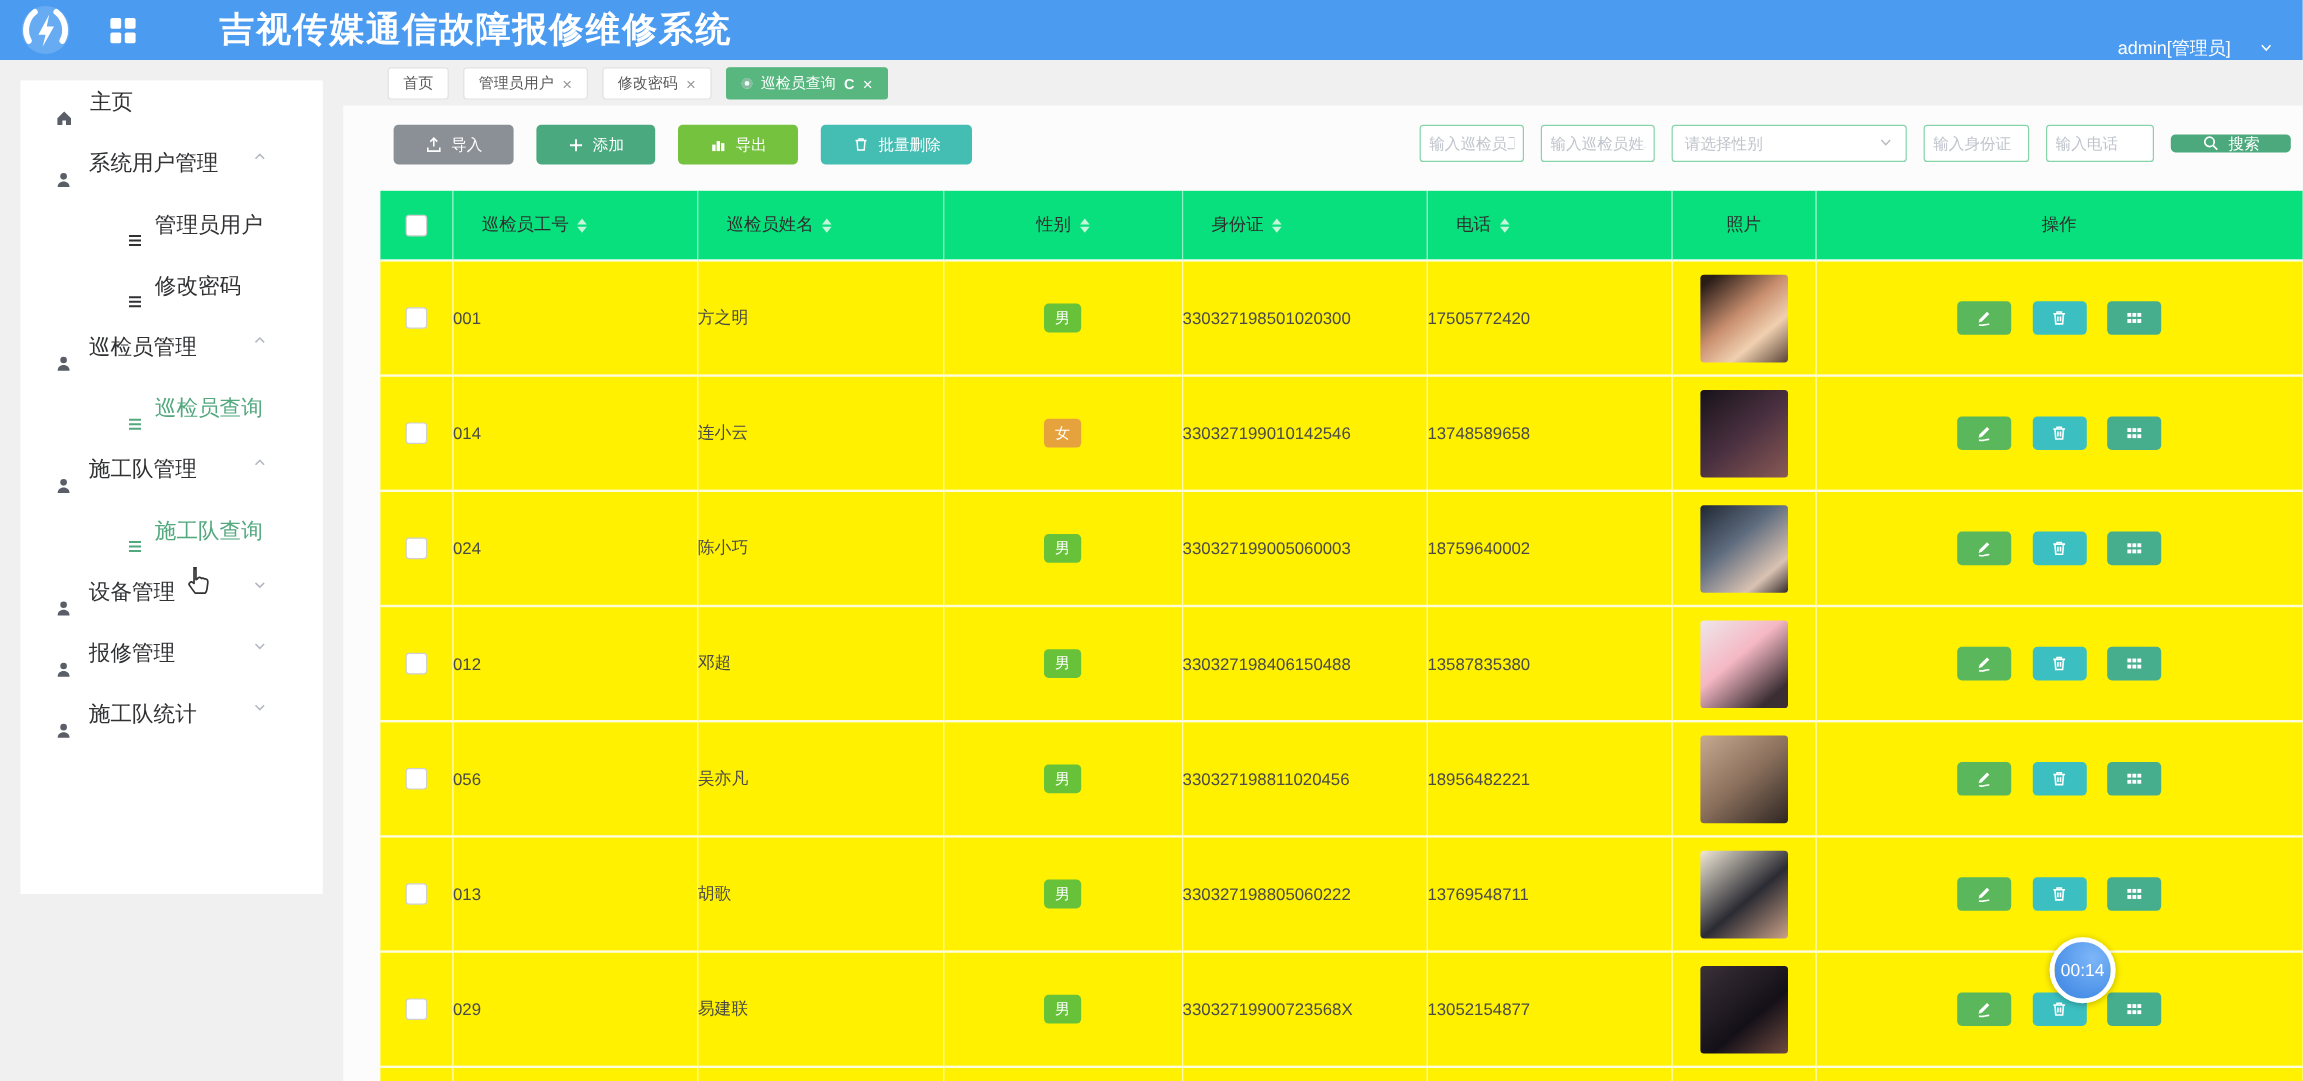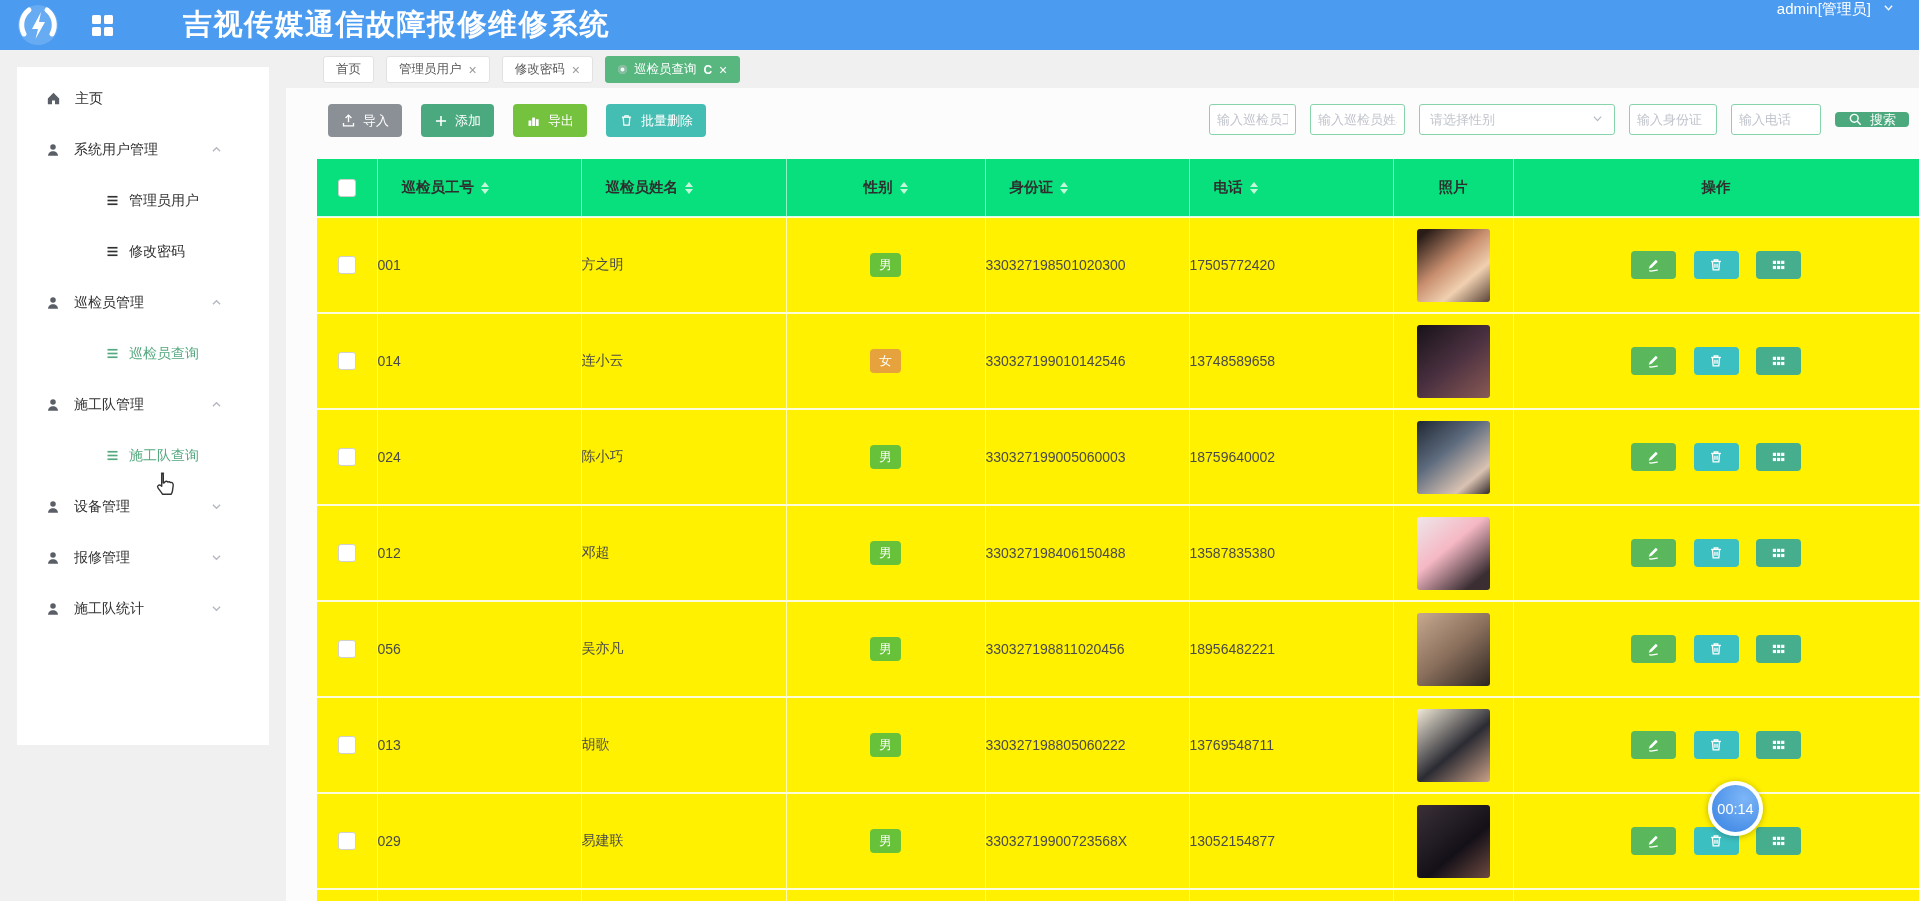--- a/index.html
+++ b/index.html
@@ -7,57 +7,57 @@
     position:relative;width:1919px;height:901px;overflow:hidden;
     background:#f0f0f0;font-family:"Liberation Sans","DejaVu Sans",sans-serif;
     -webkit-font-smoothing:antialiased;
   }
   
   .top-header{position:absolute;top:0;left:0;width:100%;height:50px;background:var(--header-bg,#4b9bf0);display:flex;align-items:center;z-index:5}
   .logo{margin-left:16px;width:44px;height:44px;display:flex;align-items:center;cursor:pointer}
   .apps{margin-left:32px;display:grid;grid-template-columns:9px 9px;grid-gap:3px;cursor:pointer}
   .apps i{width:9px;height:9px;background:#fff;border-radius:1.5px;display:block}
   .app-title{margin-left:70px;font-size:29px;font-weight:bold;color:#fff;letter-spacing:1.5px;white-space:nowrap}
-  .user-menu{position:absolute;right:24px;top:0;height:50px;display:flex;align-items:flex-start;gap:11px;color:#fff;font-size:15px;cursor:pointer}
+  .user-menu{position:absolute;right:24px;top:0;height:50px;display:flex;align-items:flex-end;gap:23px;color:#fff;font-size:15px;cursor:pointer}
   
   .sidebar{position:absolute;left:17px;top:67px;width:252px;height:678px;background:#fff;padding-top:6px;box-sizing:border-box;z-index:2}
-  .menu-item{height:51px;display:flex;align-items:center;font-size:14px;color:#303133;cursor:pointer;position:relative}
+  .menu-item{height:51px;display:flex;font-size:18px;color:#303133;cursor:pointer;position:relative}
   .menu-item .mi-icon{margin-left:28px;display:flex;align-items:center}
   .menu-item.level2 .mi-icon{margin-left:88px}
   .mi-label{margin-left:13px;white-space:nowrap}
   .menu-item.level2 .mi-label{margin-left:9px}
   .mi-chevron{position:absolute;right:46px;display:flex;align-items:center}
   .menu-item.active{color:var(--active-green,#53a87e)}
   
   .content-card{position:absolute;left:286px;top:88px;right:0;bottom:0;background:#fcfcfc;z-index:1}
   
   .tab-bar{position:absolute;left:323px;top:56px;height:27px;display:flex;gap:12px;z-index:3}
   .tab{display:flex;align-items:center;gap:7px;padding:0 12px;background:#fff;border:1px solid #e2e2e2;border-radius:3px;font-size:12.5px;color:#595959;cursor:pointer;white-space:nowrap}
   .tab.active{background:var(--tab-active-bg,#57b77f);border-color:var(--tab-active-bg,#57b77f);color:#fff}
   .tab-dot{width:9px;height:9px;border-radius:50%;background:#eafff3;box-shadow:inset 0 0 0 2.5px rgba(40,120,80,.5)}
   .tab-refresh{font-size:12px;font-weight:bold}
   .tab-close{font-size:14px;color:#9a9a9a;line-height:1}
   .tab.active .tab-close{color:#fff}
   
   .toolbar{position:absolute;left:328px;top:104px;display:flex;gap:19px;height:33px;z-index:3}
-  .btn{display:inline-flex;align-items:center;gap:7px;padding:0 13px;border:none;border-radius:4px;color:#fff;font-size:13px;cursor:pointer;font-family:inherit;white-space:nowrap}
+  .btn{display:inline-flex;align-items:center;gap:7px;padding:0 26px;border:none;border-radius:4px;color:#fff;font-size:13px;cursor:pointer;font-family:inherit;white-space:nowrap}
   .btn.import{background:var(--import-btn,#8b9096)}
   .btn.add{background:var(--add-btn,#4aa97f)}
   .btn.export{background:var(--export-btn,#74c23d)}
   .btn.batch{background:var(--batch-delete-btn,#44bdb2)}
   
   .filters{position:absolute;right:10px;top:104px;display:flex;gap:14px;height:31px;align-items:center;z-index:3}
   .f-input{height:31px;border:1px solid #86d4aa;border-radius:3px;background:#fff;padding:0 7px;font-size:13px;color:#333;font-family:inherit;box-sizing:border-box;outline:none}
   .f-input::placeholder{color:#c0c4cc}
   .w1{width:87px}.w2{width:95px}.w4{width:88px}.w5{width:90px}
   .f-select{width:196px;height:31px;display:flex;align-items:center;justify-content:space-between;padding:0 10px;color:#c0c4cc;font-size:13px;border:1px solid #86d4aa;border-radius:3px;background:#fff;box-sizing:border-box;cursor:pointer}
   .btn.search{background:var(--search-btn,#4ba97d);height:15px}
   
   table.grid{position:absolute;left:317px;top:159px;width:1602px;border-collapse:collapse;table-layout:fixed;z-index:2}
-  table.grid th{background:var(--table-header-bg,#07e07c);height:55px;font-size:14.5px;color:#2e2e2e;font-weight:bold;border-right:1px solid rgba(255,255,255,.55);border-bottom:2px solid rgba(255,255,255,.85)}
+  table.grid th{background:var(--table-header-bg,#07e07c);height:55px;font-size:14.5px;color:#2e2e2e;font-weight:normal;border-right:1px solid rgba(255,255,255,.55);border-bottom:2px solid rgba(255,255,255,.85)}
   table.grid td{background:var(--row-bg,#fff100);height:94px;font-size:14px;color:#4a4a4a;border-right:1px solid rgba(255,255,255,.7);border-bottom:2px solid rgba(255,255,255,.85);padding:0}
   th:last-child,td:last-child{border-right:none}
   .c-id,.c-name,.c-card,.c-phone{text-align:left;padding-left:24px}
   .c-check,.c-gender,.c-photo,.c-ops{text-align:center}
   .sort-icon{display:inline-flex;flex-direction:column;margin-left:7px;vertical-align:middle}
   .tri-up{width:0;height:0;border-left:4px solid transparent;border-right:4px solid transparent;border-bottom:5px solid #c4f6da;margin-bottom:2px}
   .tri-down{width:0;height:0;border-left:4px solid transparent;border-right:4px solid transparent;border-top:5px solid #c4f6da}
   .cb{display:inline-block;width:16px;height:16px;background:#fff;border:1px solid #cfcfcf;border-radius:3px;cursor:pointer;vertical-align:middle}
   .badge{display:inline-block;padding:6px 9px;border-radius:4px;background:var(--male-badge,#67c23a);color:#fff;font-size:12.5px;line-height:1}
   .badge.female{background:var(--female-badge,#e6a23c)}

